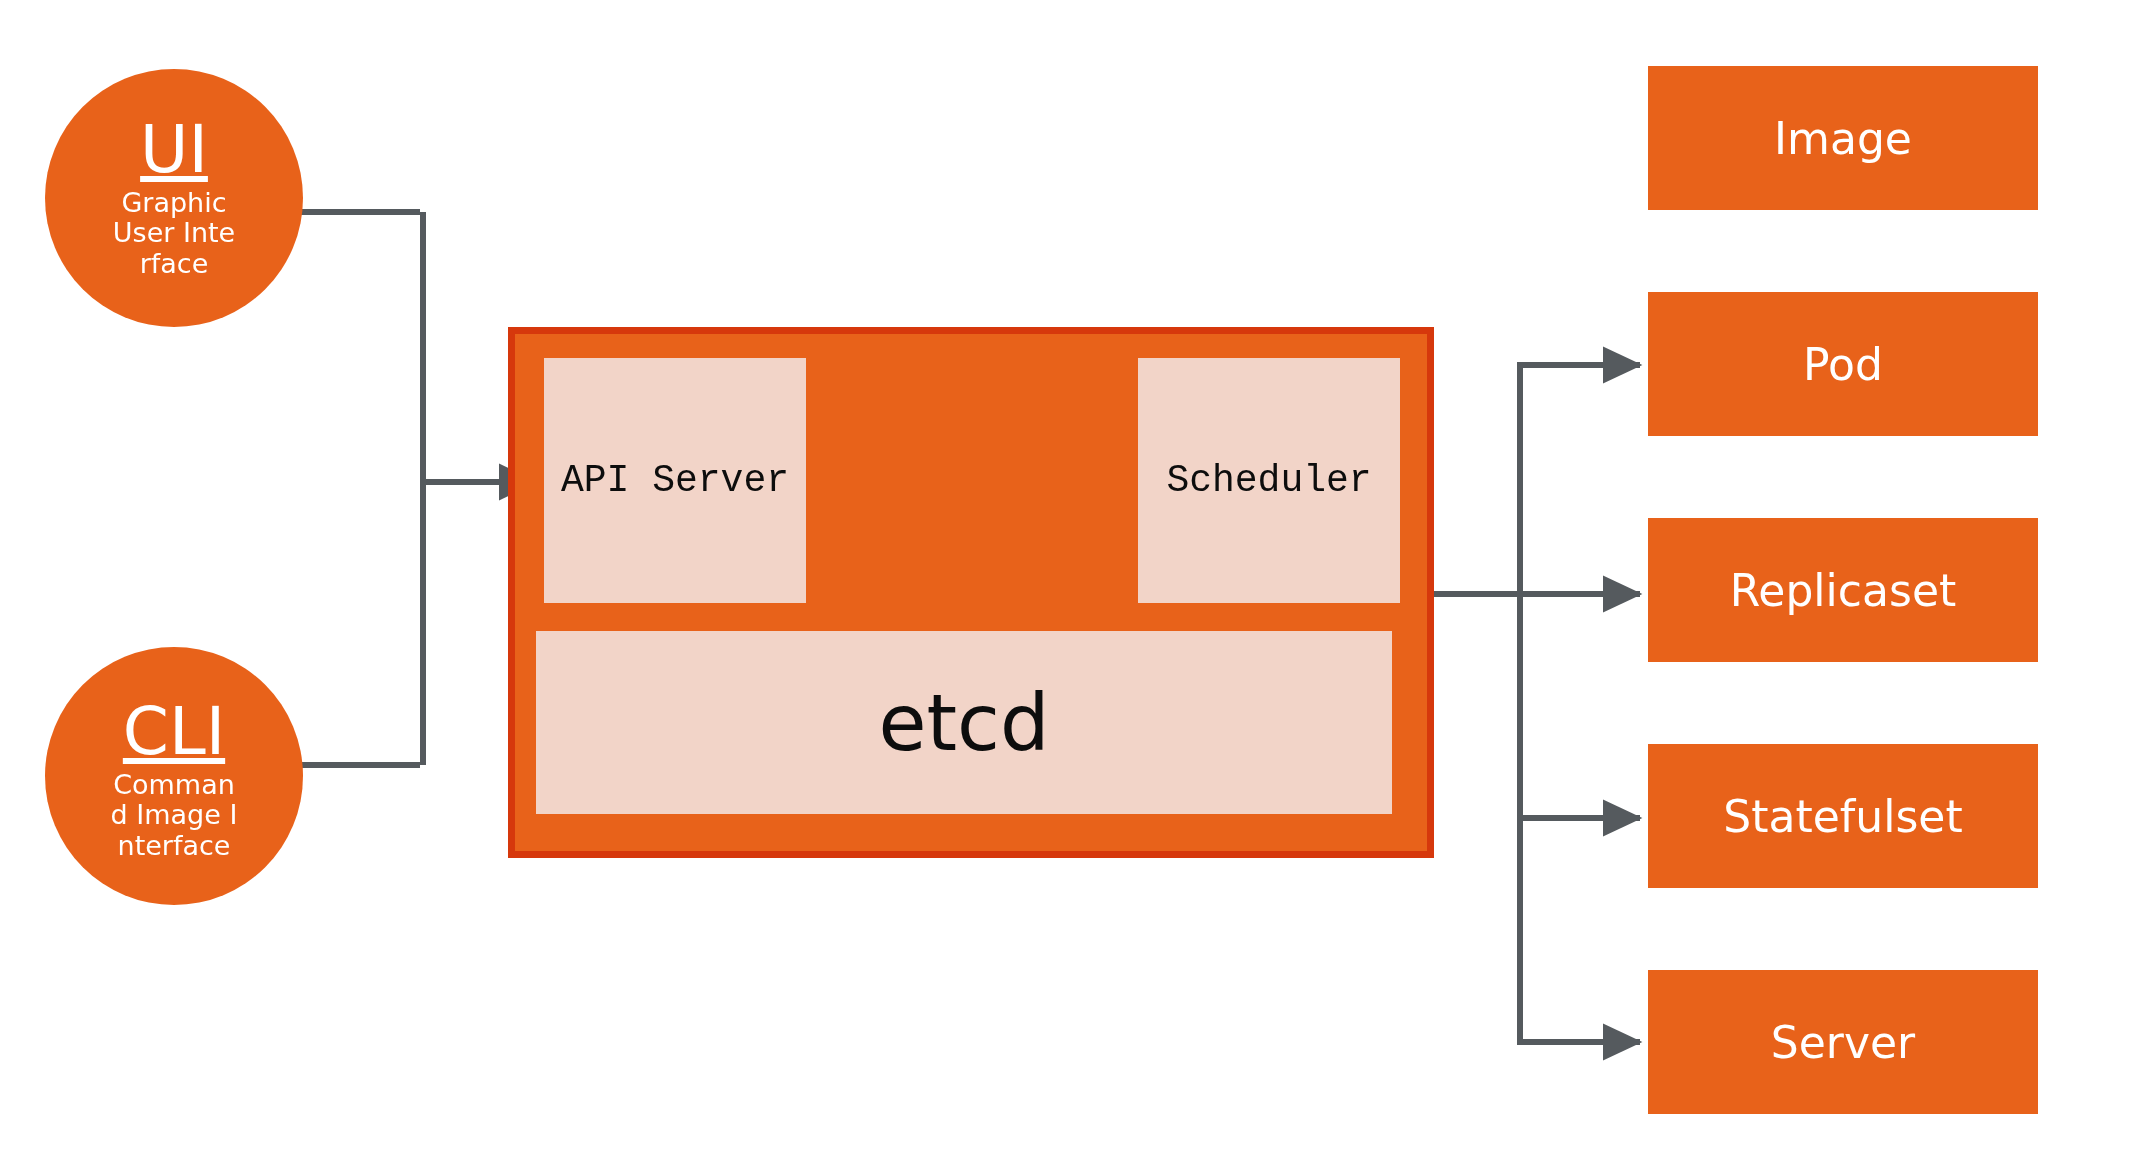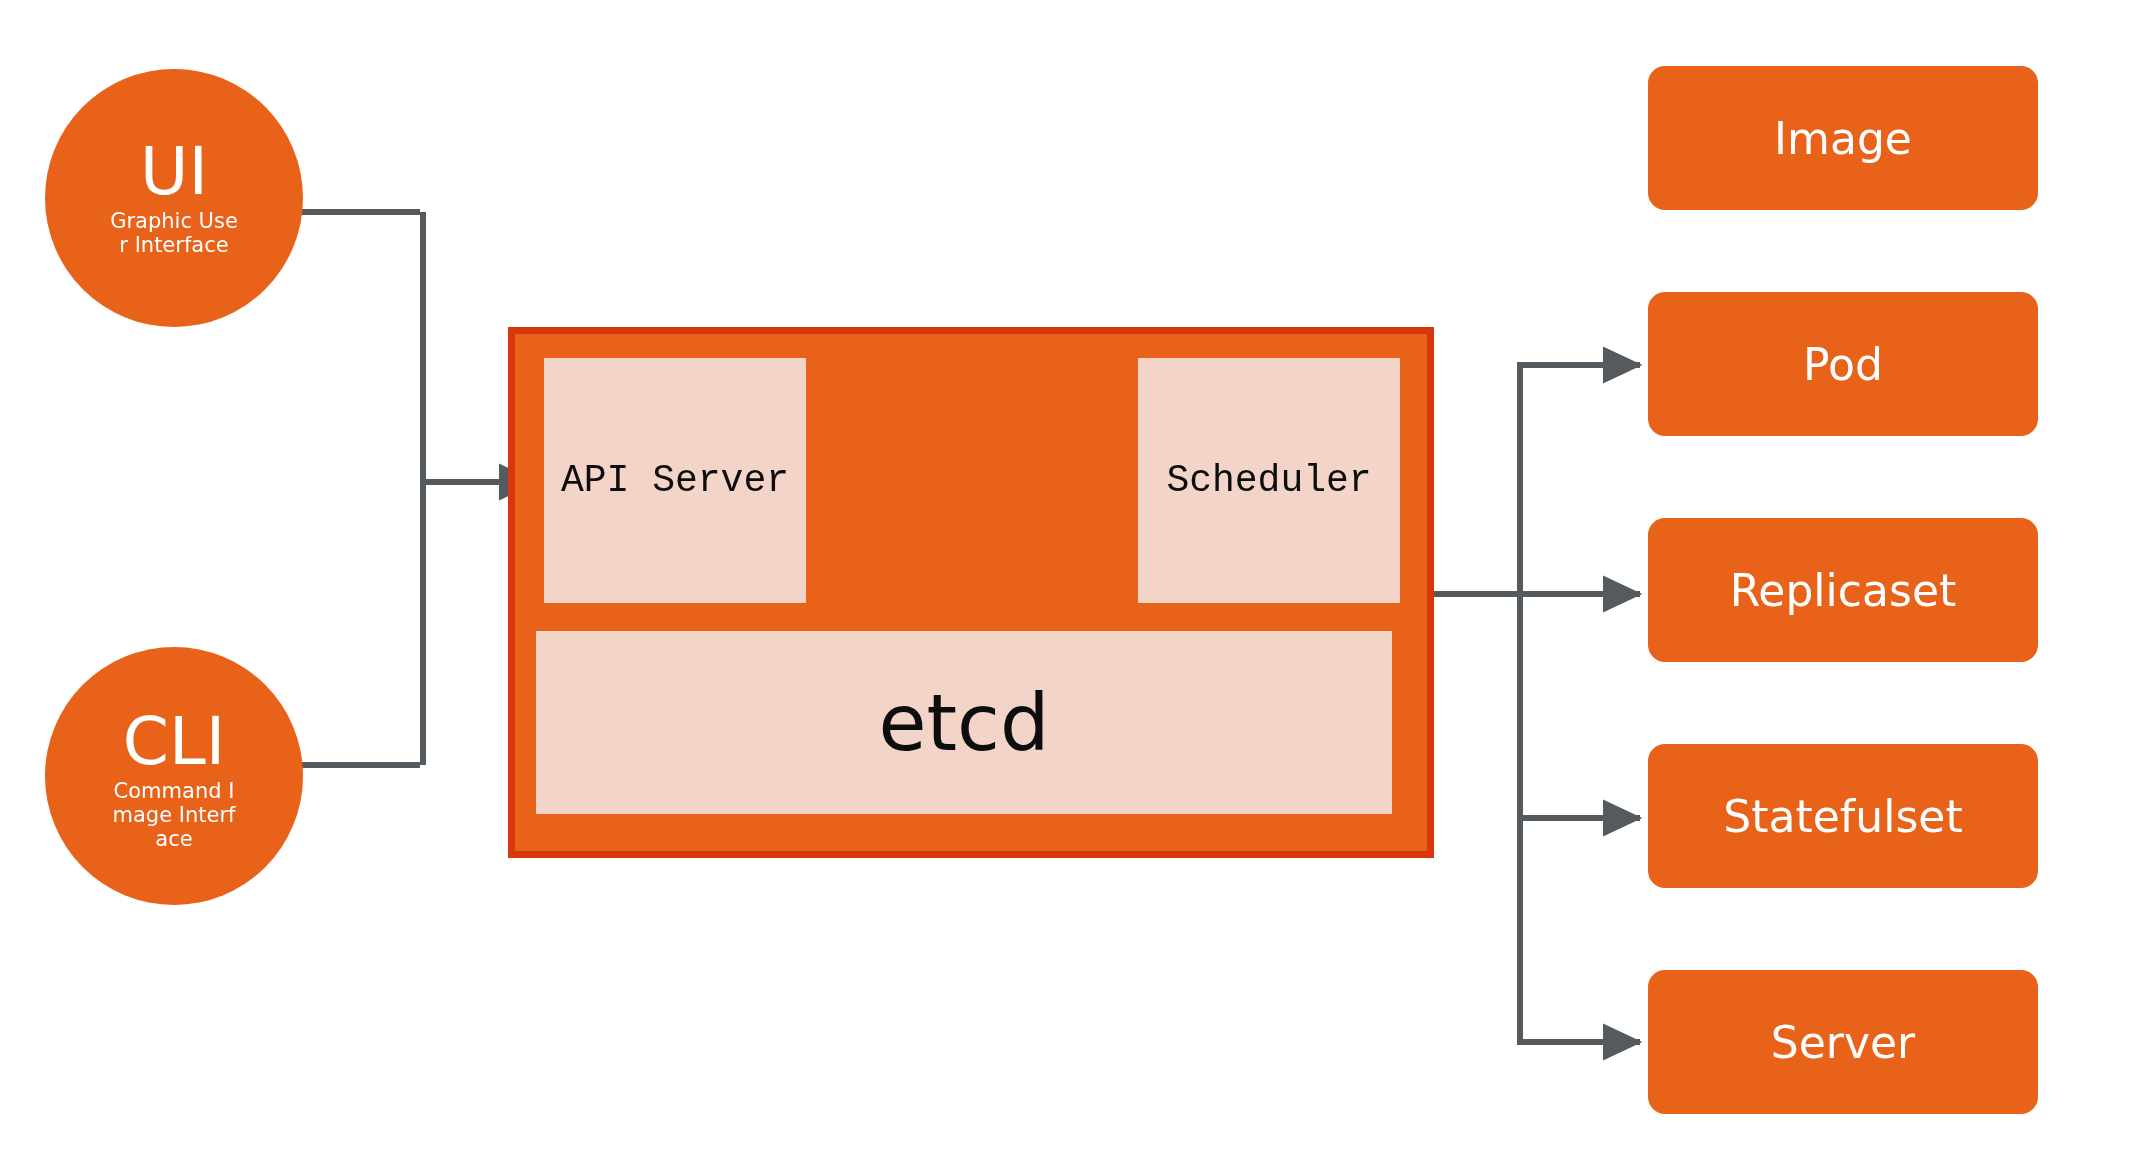--- a/index.html
+++ b/index.html
@@ -40,23 +40,24 @@
     align-items: center;
     justify-content: center;
     text-align: center;
     box-sizing: border-box;
   }
   .client-abbr {
     font-size: 66px;
     line-height: 1.02;
     font-weight: 400;
     letter-spacing: 0px;
+    text-decoration: underline;
   }
   .client-desc {
-    font-size: 21px;
+    font-size: 27px;
     line-height: 1.14;
     font-weight: 400;
     width: 130px;
     word-break: break-all;
   }
 
   #node-ui {
     left: 45px;
     top: 69px;
     width: 258px;
@@ -125,21 +126,20 @@
     left: 1648px;
     width: 390px;
     height: 144px;
     background: #E8621A;
     color: #ffffff;
     display: flex;
     align-items: center;
     justify-content: center;
     font-size: 44px;
     box-sizing: border-box;
-    border-radius: 17px;
   }
   #res-image       { top: 66px; }
   #res-pod         { top: 292px; }
   #res-replicaset  { top: 518px; }
   #res-statefulset { top: 744px; }
   #res-service     { top: 970px; }
 </style>
 </head>
 <body>
 

